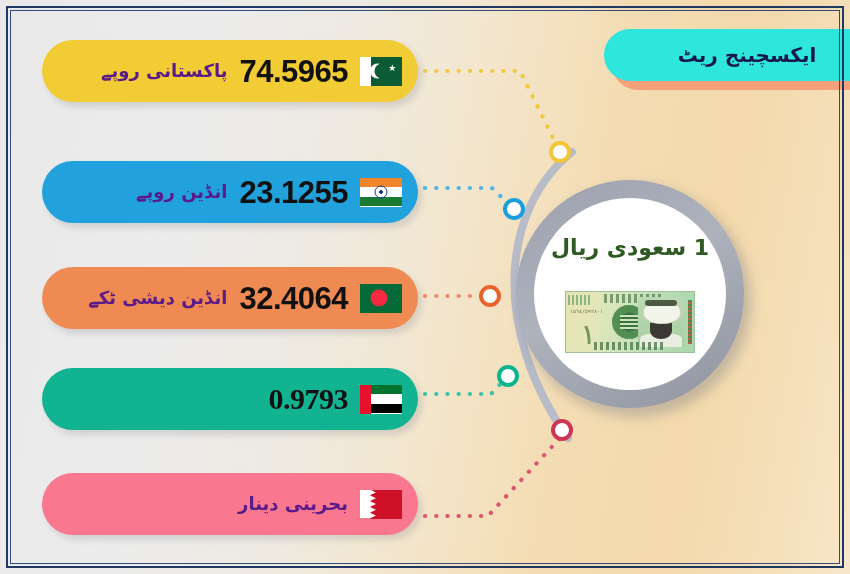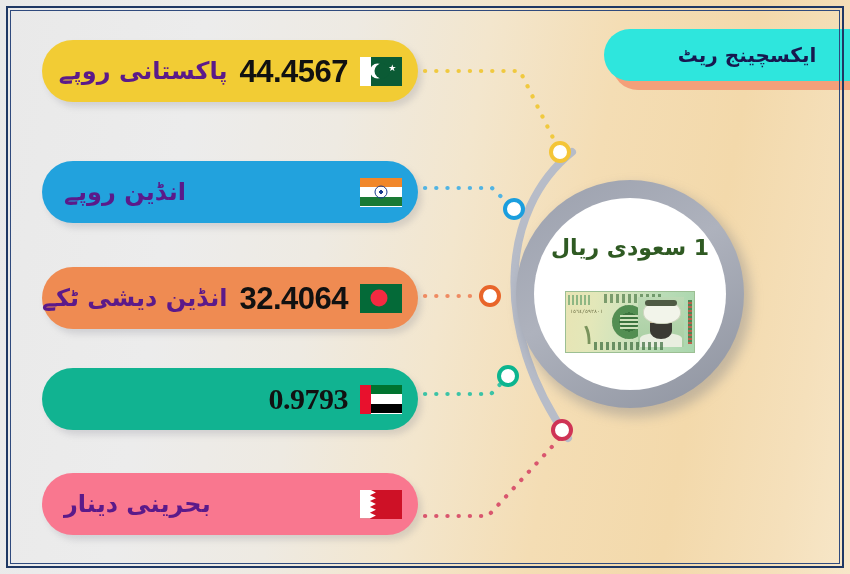--- a/index.html
+++ b/index.html
@@ -93,23 +93,23 @@
   }
   .pill .amount{
     flex:0 0 auto;
     font-family:"Liberation Sans",sans-serif;
     font-size:31px;font-weight:700;color:#111111;
     letter-spacing:-.5px;direction:ltr;line-height:1;
   }
   .pill.serif .amount{font-family:"Liberation Serif",serif;font-size:30px;}
   .pill .cname{
     flex:1 1 auto;
-    text-align:left;
+    text-align:right;
     font-family:"DejaVu Sans","Liberation Sans",sans-serif;
-    font-size:24px;font-weight:700;color:#5b1a8a;
+    font-size:18px;font-weight:700;color:#5b1a8a;
     direction:rtl;white-space:nowrap;line-height:1.35;
   }
 
   
   .fl-pk{background:#0b5b35;}
   .fl-pk .pk-white{position:absolute;left:0;top:0;width:25%;height:100%;background:#fff;}
   .fl-pk .pk-moon{
     position:absolute;left:52%;top:50%;width:15px;height:15px;border-radius:50%;
     background:#0b5b35;box-shadow:-4.5px 0 0 0 #fff;transform:translate(-50%,-50%);
   }
@@ -283,32 +283,33 @@
     <span id="title-text">ایکسچینج ریٹ</span>
   </div>
 
   <div class="pill-shadow" style="left:46px;top:45px;"></div>
   <div class="pill" style="top:40px;background:#f2cc34;">
     <span class="flag fl-pk">
       <span class="pk-white"></span>
         <span class="pk-moon"></span>
         <span class="pk-star">★</span>
     </span>
-    <span class="amount">44.4567</span>
+    <span class="amount">74.5965</span>
     <span class="cname">پاکستانی روپے</span>
   </div>
 
   <div class="pill-shadow" style="left:46px;top:166px;"></div>
   <div class="pill" style="top:161px;background:#22a2dd;">
     <span class="flag fl-in">
       <span class="i1"></span>
         <span class="i2"></span>
         <span class="i3"></span>
         <span class="chakra"></span>
     </span>
+    <span class="amount">23.1255</span>
     <span class="cname">انڈین روپے</span>
   </div>
 
   <div class="pill-shadow" style="left:46px;top:272px;"></div>
   <div class="pill" style="top:267px;background:#ef8b52;">
     <span class="flag fl-bd">
       <span class="bd-circle"></span>
     </span>
     <span class="amount">32.4064</span>
     <span class="cname">انڈین دیشی ٹکے</span>

